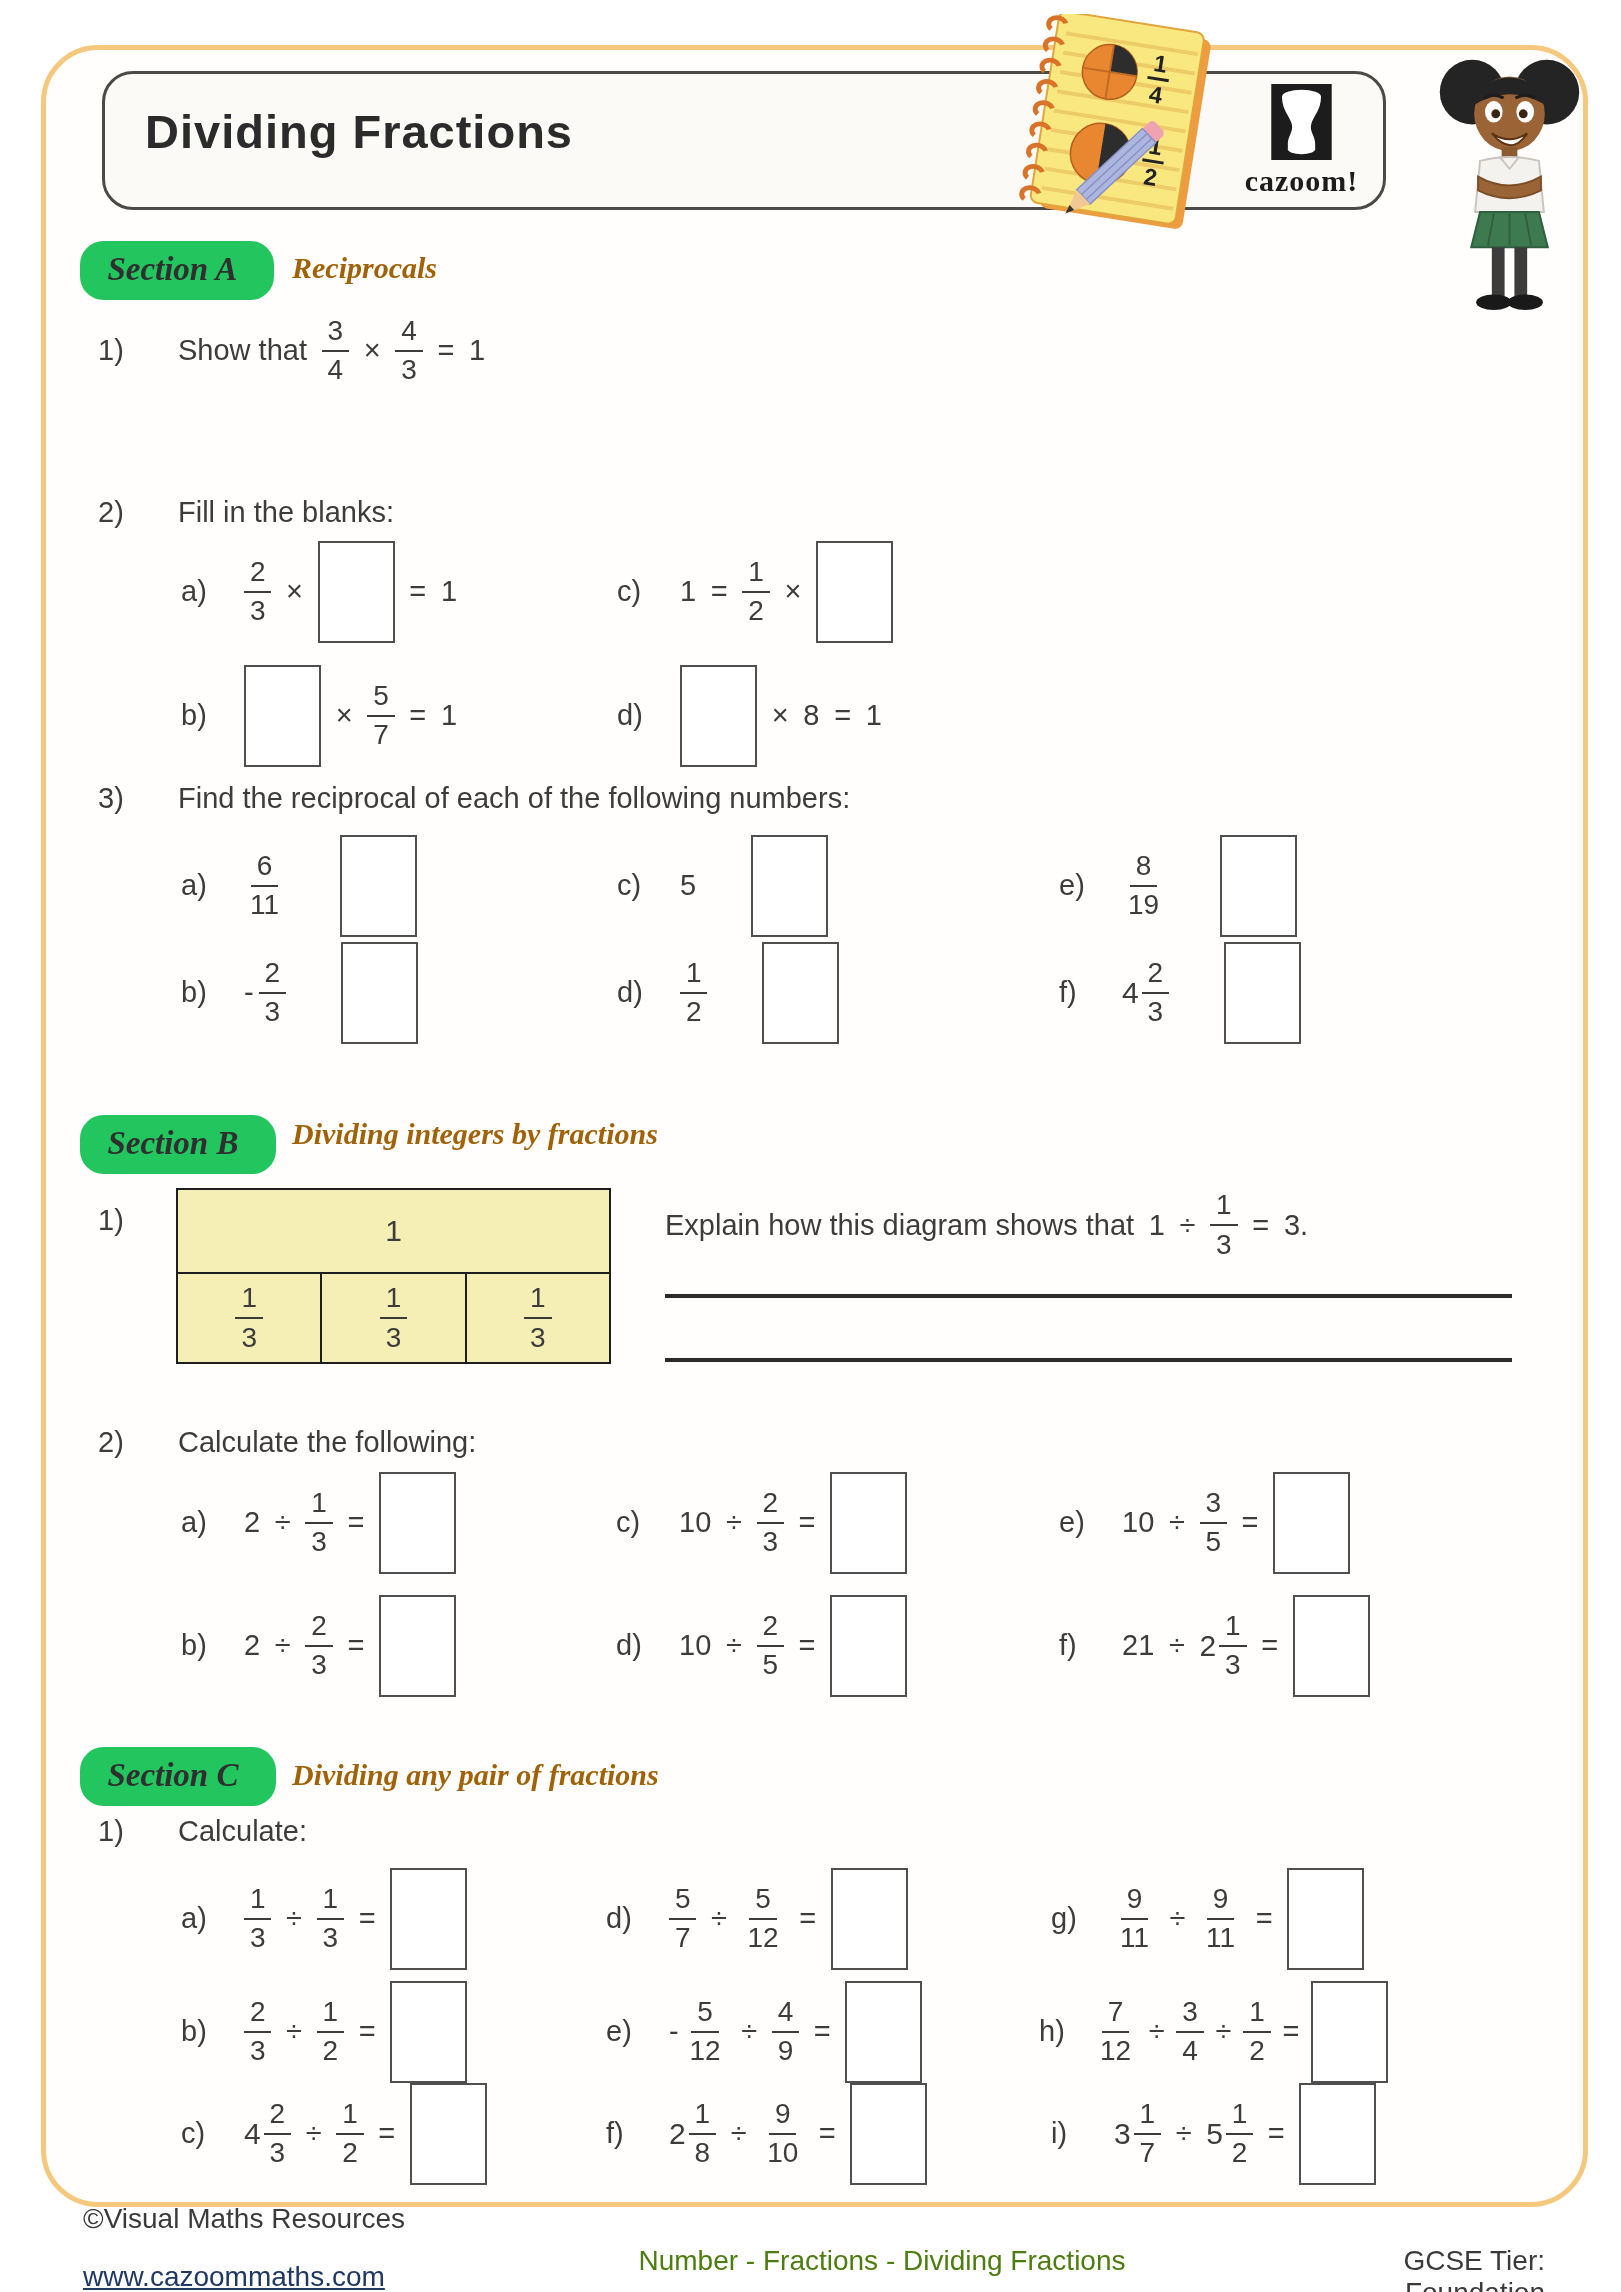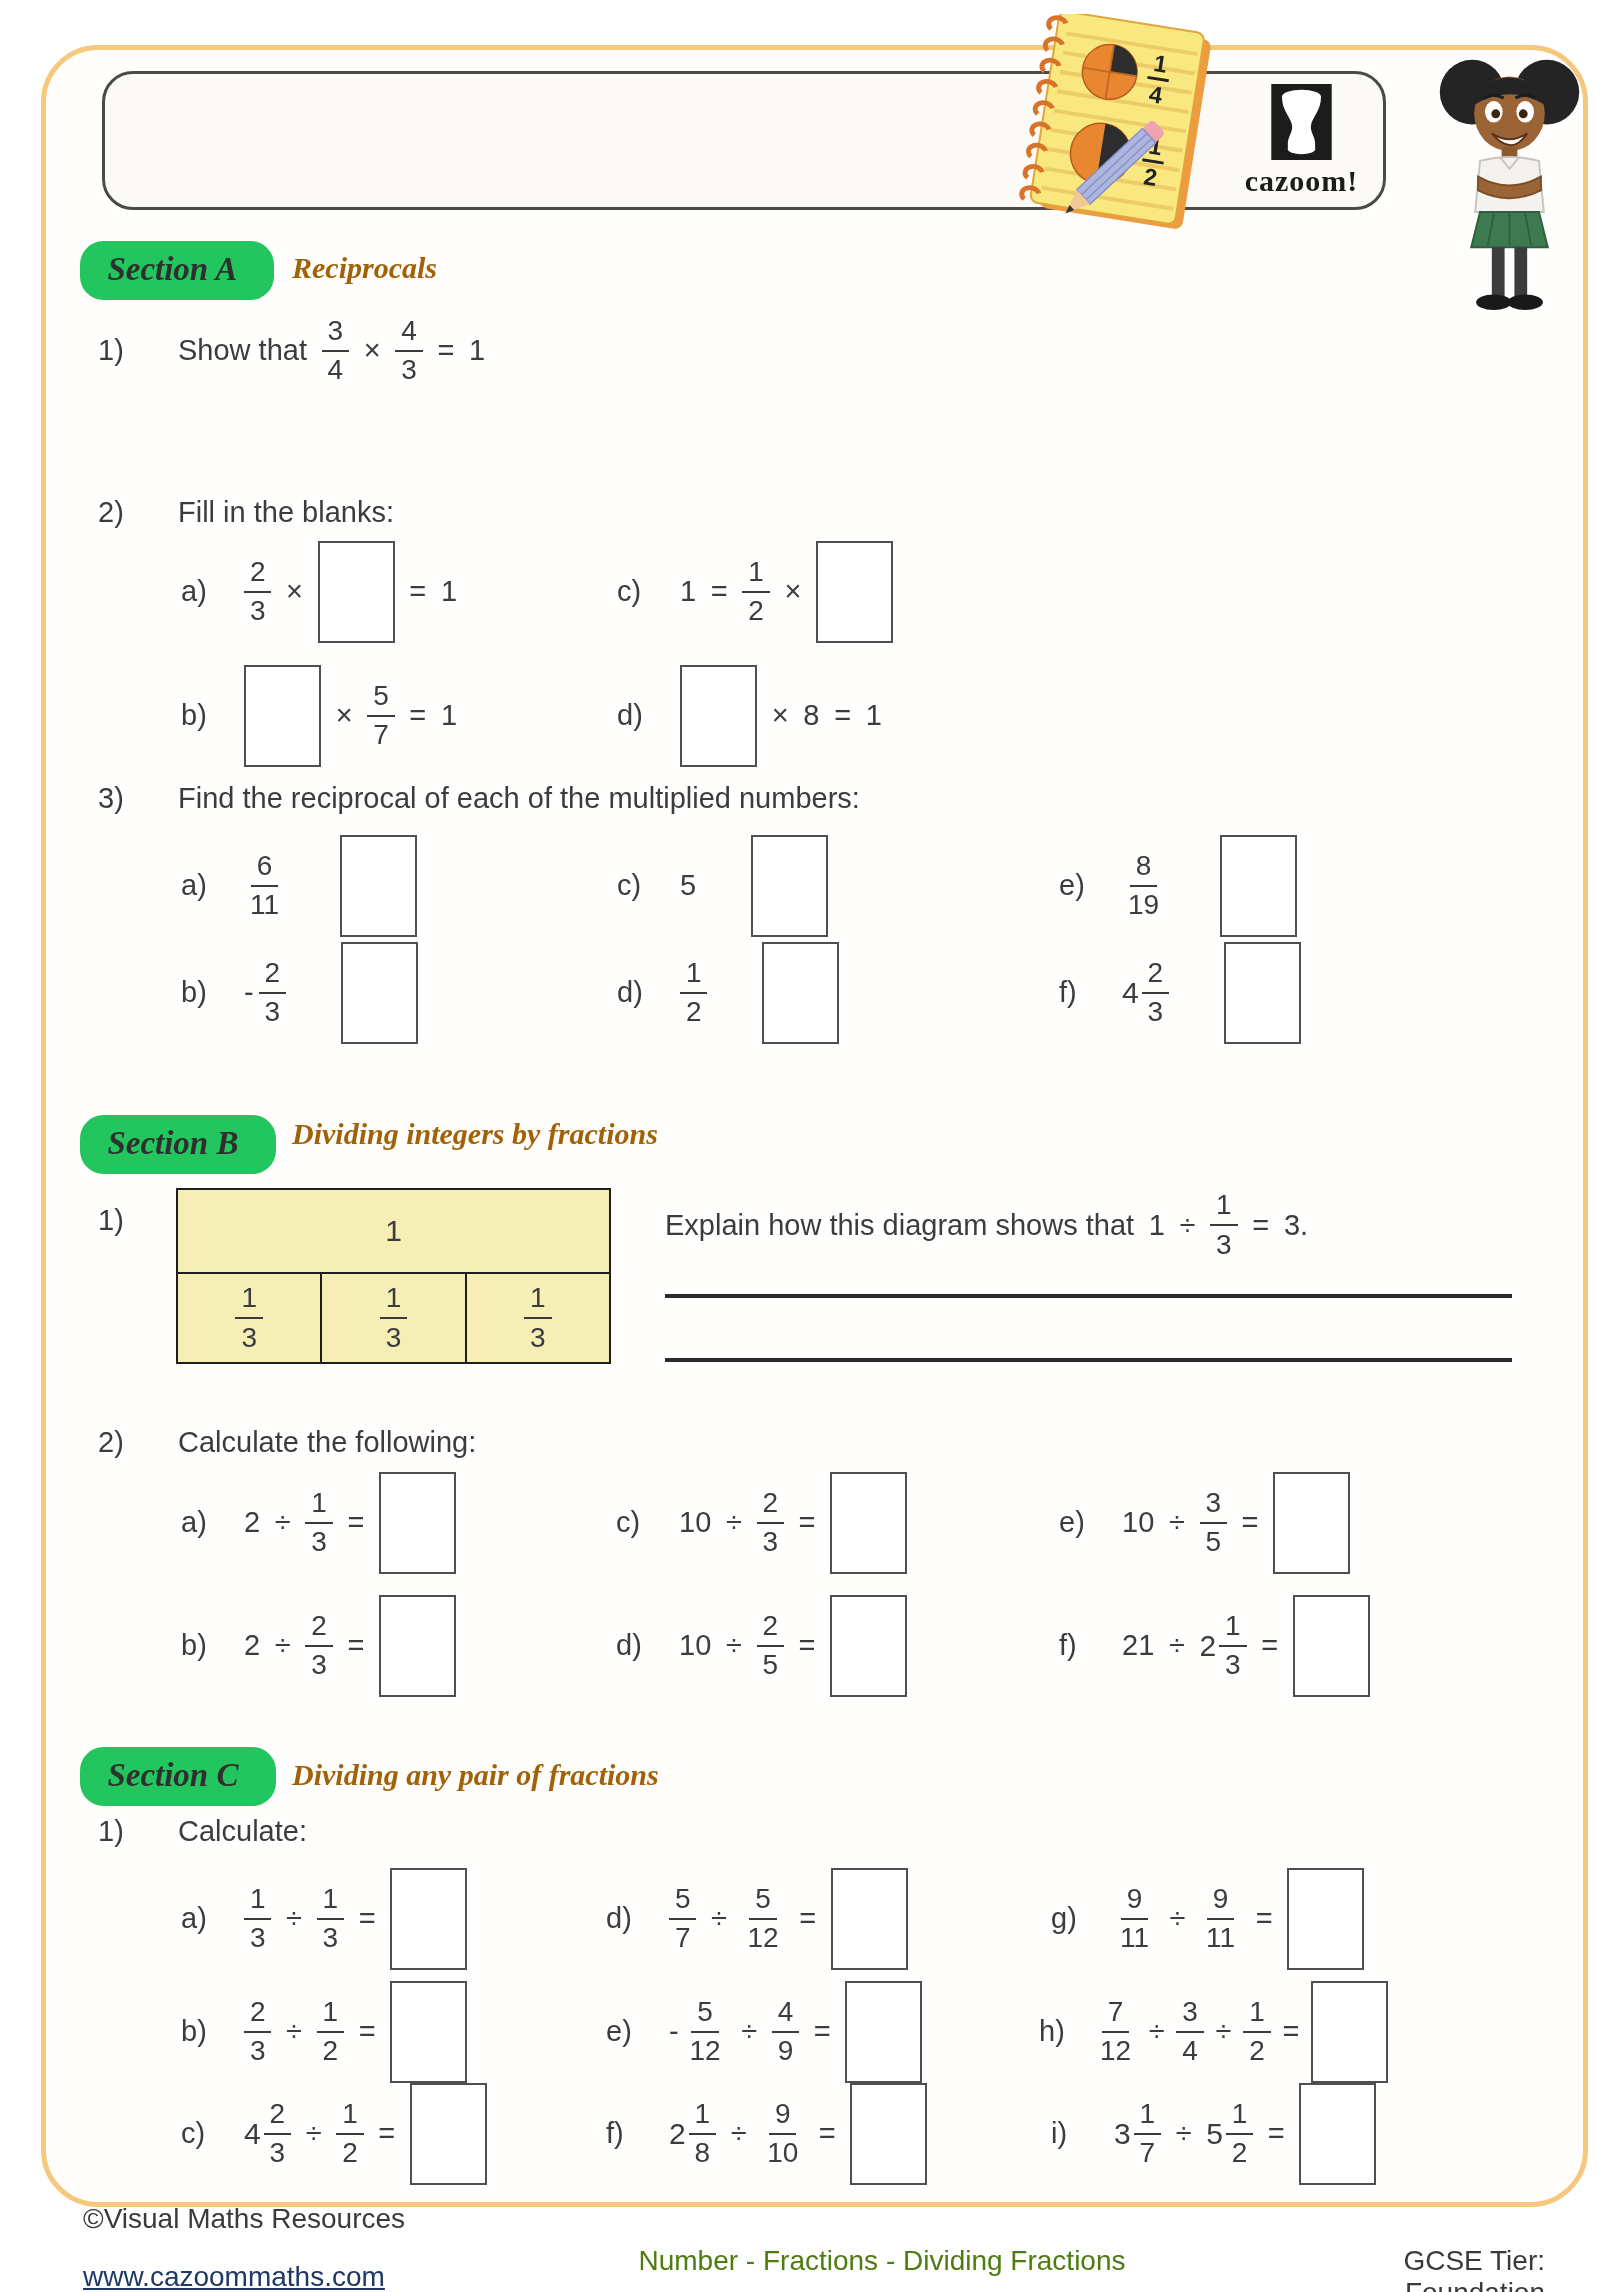--- a/index.html
+++ b/index.html
@@ -51,20 +51,21 @@
   svg{display:block;}
 </style>
 </head>
 <body>
 
 <div class="page">
 
   <div class="frame"></div>
 
   <div class="header-box"></div>
+  <div class="title">Dividing Fractions</div>
 
   <svg class="nb" style="position:absolute;left:1002px;top:13.7px;" width="223" height="218" viewBox="0 0 228 222">
     <g transform="rotate(9 114 111)">
       <rect x="52" y="12" width="148" height="196" rx="8" fill="#ED9C3F"></rect>
       <rect x="42" y="6" width="150" height="198" rx="8" fill="#F9E87F" stroke="#E2A43C" stroke-width="2"></rect>
       <g stroke="#EDCB66" stroke-width="4">
         <line x1="52" y1="28" x2="188" y2="28"></line>
           <line x1="52" y1="48" x2="188" y2="48"></line>
         <line x1="52" y1="68" x2="188" y2="68"></line>
           <line x1="52" y1="88" x2="188" y2="88"></line>
@@ -225,21 +226,21 @@
         <span class="tok">×</span>
         <span class="tok">8</span>
         <span class="tok">=</span>
         <span class="tok">1</span>
       </span>
   </div>
 
 
   <div class="qhead" style="left:98px;top:782px;">
     <span class="qlabel">3)</span>
-    <span>Find the reciprocal of each of the multiplied numbers:</span>
+    <span>Find the reciprocal of each of the following numbers:</span>
   </div>
 
   <div class="row" style="left:181px;top:812px;">
     <span class="ilabel">a)</span>
     <span class="expr">
         <span class="frac">
           <span class="n">6</span>
           <span class="d">11</span>
         </span>
         <span class="sp"></span>

